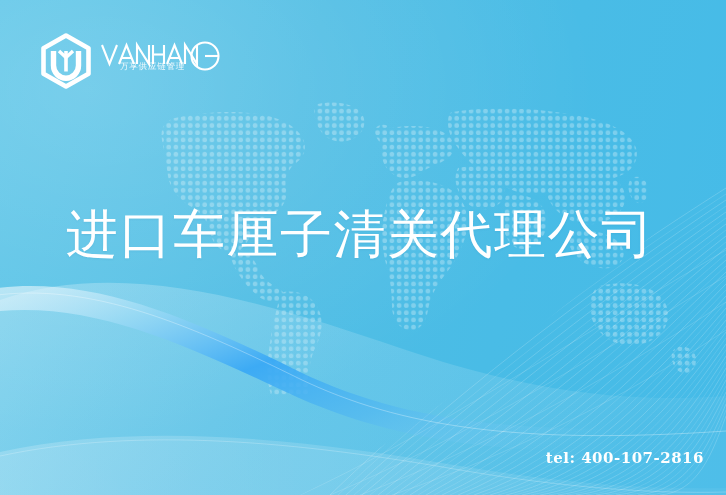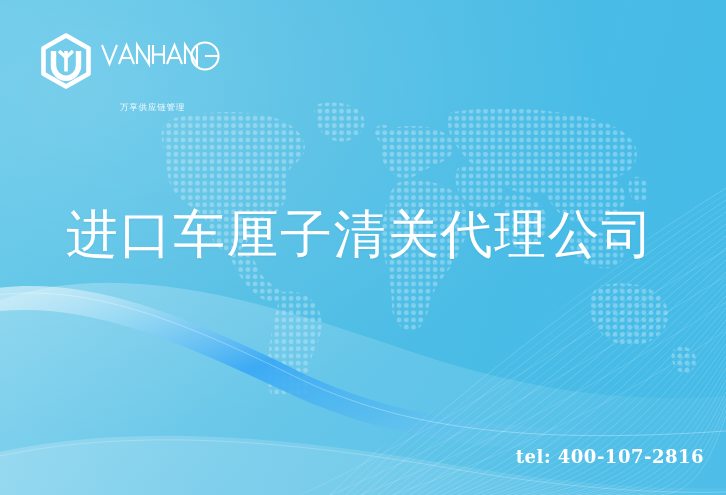--- a/index.html
+++ b/index.html
@@ -63,22 +63,21 @@
   .logo-sub {
     position: absolute;
     left: 20px;
     top: 24px;
     font-size: 8.5px;
     letter-spacing: 0.8px;
     color: #ffffff;
     opacity: .92;
     white-space: nowrap;
     line-height: 1;
-    font-family: Liberation Mono, monospace;
-    margin-top: 42px;
+    font-family: Liberation Serif, serif;
   }
 
   
   .headline {
     position: absolute;
     left: 66px;
     top: 206px;
     font-size: 52px;
     line-height: 1.1;
     color: #ffffff;
@@ -87,21 +86,21 @@
     font-family: "DejaVu Sans", sans-serif;
     text-shadow: 0 1px 2px rgba(30,120,170,.12);
     text-align: right;
   }
 
   
   .phone {
     position: absolute;
     right: 22px;
     bottom: 28px;
-    font-size: 18px;
+    font-size: 15px;
     color: #ffffff;
     letter-spacing: .5px;
     white-space: nowrap;
     font-family: "DejaVu Serif", serif;
     font-weight: bold;
   }
 </style>
 </head>
 <body>
 

